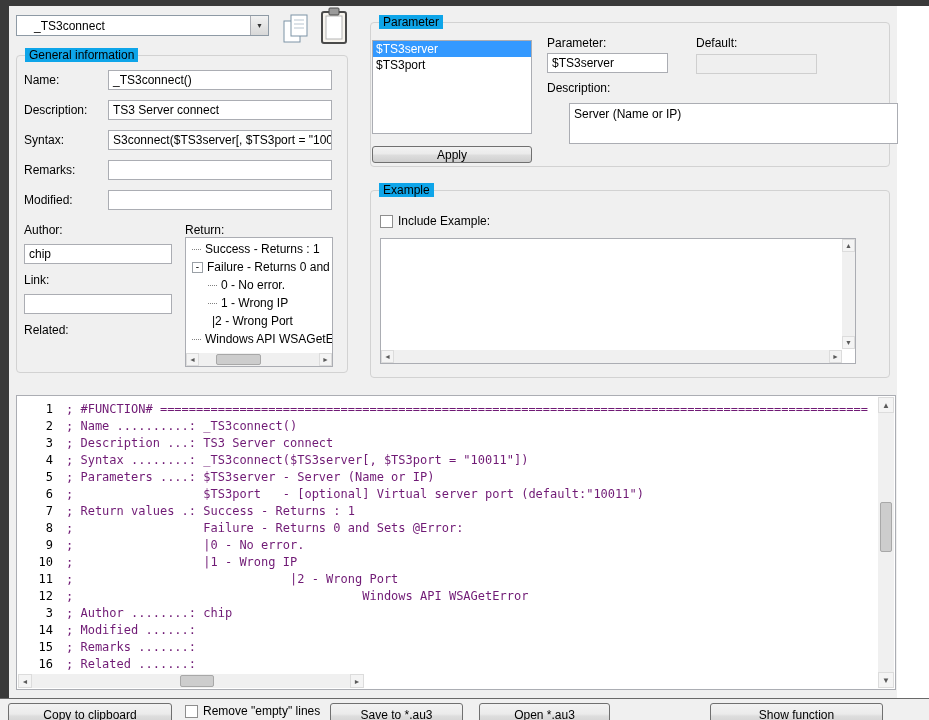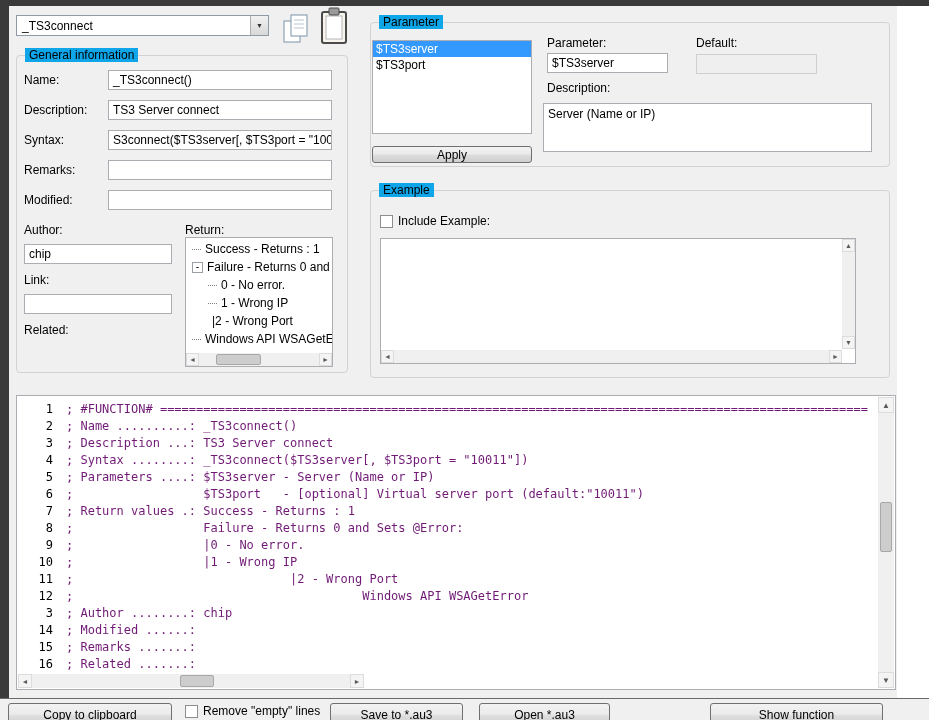--- a/index.html
+++ b/index.html
@@ -24,21 +24,21 @@
   .textbox.multiline { align-items:flex-start; padding-top:3px; white-space:normal; }
   .textbox.disabled { background:#efefef; border-color:#cfcfcf; color:#6d6d6d; }
 
   
   .btn { position:absolute; border:1px solid #707070; border-radius:3px;
          background:linear-gradient(to bottom,#f2f2f2 0%,#ebebeb 45%,#dddddd 55%,#cfcfcf 100%);
          font-size:12px; display:flex; align-items:center; justify-content:center; color:#000; }
 
   
   .combo { position:absolute; background:#fff; border:1px solid #8e9aa5; height:21px; display:flex; align-items:center; }
-  .combo-text { flex:1; padding-left:5px; overflow:hidden; white-space:nowrap; }
+  .combo-text { flex:1; padding-left:17px; overflow:hidden; white-space:nowrap; }
   .combo-btn { width:18px; height:100%; border-left:1px solid #abadb3;
                background:linear-gradient(to bottom,#f2f2f2,#d8d8d8); display:flex; align-items:center; justify-content:center;
                font-size:7px; color:#333; }
 
   
   .listbox { position:absolute; background:#fff; border:1px solid #abadb3; overflow:hidden; }
   .list-item { height:16px; line-height:16px; padding-left:3px; white-space:nowrap; }
   .list-item.selected { background:#3399ff; color:#fff; }
 
   
@@ -178,21 +178,21 @@
   </div>
   <div class="btn" style="left:372px; top:146px; width:160px; height:17px;">Apply</div>
 
   <span class="lbl" style="left:547px; top:36px;">Parameter:</span>
   <div class="textbox" style="left:547px; top:53px; width:121px;">$TS3server</div>
 
   <span class="lbl" style="left:696px; top:36px;">Default:</span>
   <div class="textbox disabled" style="left:696px; top:54px; width:121px;"></div>
 
   <span class="lbl" style="left:547px; top:81px;">Description:</span>
-  <div class="textbox multiline" style="left:543px; top:103px; width:329px; height:49px;">Server (Name or IP)</div>
+  <div class="textbox multiline" style="left:569px; top:103px; width:329px; height:41px;">Server (Name or IP)</div>
 
   <div class="groupbox" style="left:370px; top:190px; width:520px; height:188px;">
     <span class="groupbox-title">Example</span>
   </div>
 
   <div class="cb-wrap" style="left:380px; top:214px;">
     <span class="cb-box"></span>
     <span class="cb-label">Include Example:</span>
   </div>
 

